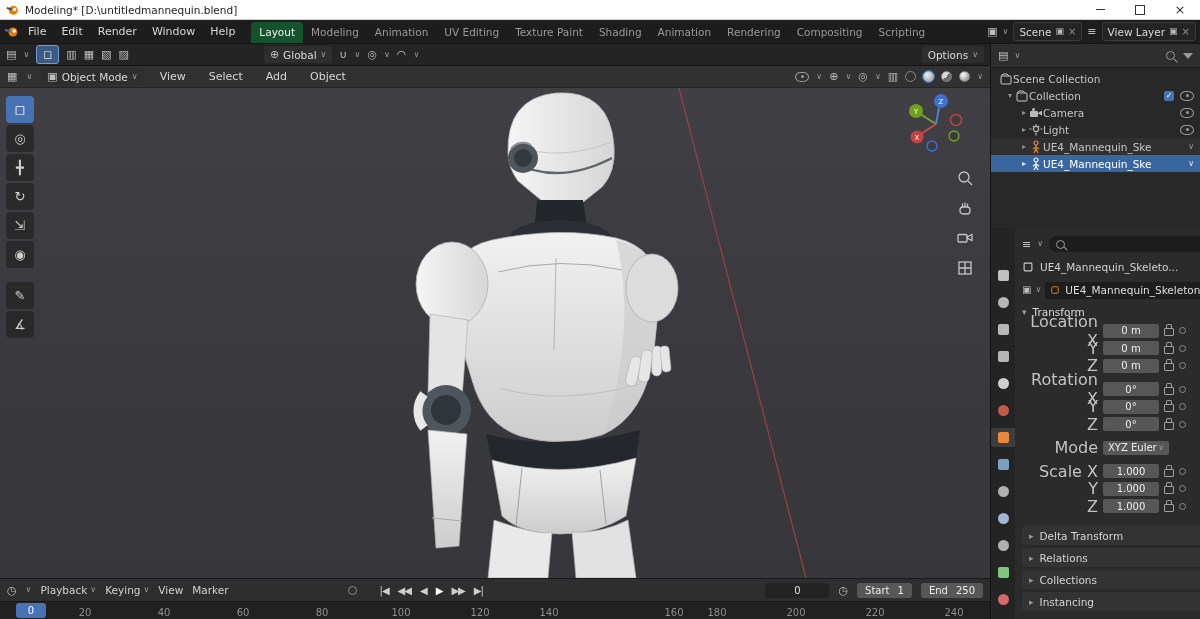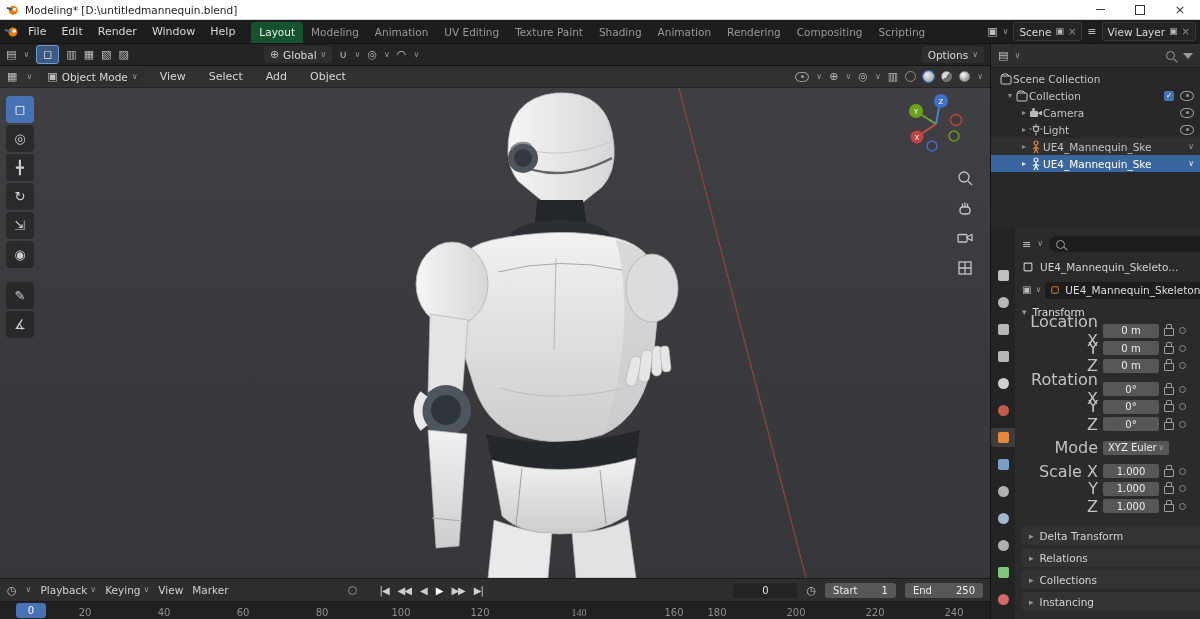--- a/index.html
+++ b/index.html
@@ -99,21 +99,21 @@
   .collapsed{height:19px;background:#333333;border-radius:3px;display:flex;align-items:center;gap:6px;padding:0 7px;margin-top:3px;color:#d4d4d4;font-size:10.5px}
   .groupgap{height:6px}
   
   .timeline{position:absolute;left:0;top:578px;width:990px;height:23px;background:#2e2e2e;border-top:1px solid #191919;
             display:flex;align-items:center;gap:9px;padding:0 7px;box-sizing:border-box}
   .tl-menu{color:#d0d0d0;display:flex;gap:3px;align-items:center;font-size:10.5px}
   .transport{display:flex;align-items:center;gap:9px;margin-left:110px;color:#cfcfcf}
   .tbtn{font-size:10px;letter-spacing:-1px;color:#cfcfcf}
   .framefield{margin-left:auto;width:64px;height:15px;background:#232323;border-radius:3px;color:#e2e2e2;
               display:flex;align-items:center;justify-content:center;font-size:10px}
-  .rangepill{display:flex;gap:24px;background:#575757;border-radius:3px;height:15px;align-items:center;padding:0 8px;font-size:10px;color:#eee}
+  .rangepill{display:flex;gap:8px;background:#575757;border-radius:3px;height:15px;align-items:center;padding:0 8px;font-size:10px;color:#eee}
   .ruler{position:absolute;left:0;top:601px;width:990px;height:18px;background:#212121;border-top:1px solid #191919;overflow:hidden}
   .tick{position:absolute;top:5px;color:#8f8f8f;font-size:10px;transform:translateX(-50%)}
   .playhead{position:absolute;left:16px;top:1px;min-width:22px;height:15px;background:#4772b3;border-radius:3px;color:#fff;
             font-size:10px;display:flex;align-items:center;justify-content:center;padding:0 4px}
 </style>
 </head>
 <body>
 
 <div class="titlebar">
   <svg width="13" height="13" viewBox="0 0 16 16">
@@ -611,19 +611,19 @@
 </div>
 
 <div class="ruler">
   <div class="playhead">0</div>
 <span class="tick" style="left: 85px;">20</span>
     <span class="tick" style="left: 164px;">40</span>
     <span class="tick" style="left: 243px;">60</span>
     <span class="tick" style="left: 322px;">80</span>
     <span class="tick" style="left: 401px;">100</span>
     <span class="tick" style="left: 480px;">120</span>
-    <span class="tick" style="left: 579px; font-family: Liberation Serif, serif;">140</span>
+    <span class="tick" style="left: 549px;">140</span>
     <span class="tick" style="left: 674px;">160</span>
     <span class="tick" style="left: 717px;">180</span>
     <span class="tick" style="left: 796px;">200</span>
     <span class="tick" style="left: 875px;">220</span>
     <span class="tick" style="left: 954px;">240</span>
   </div>
 
 </body></html>

